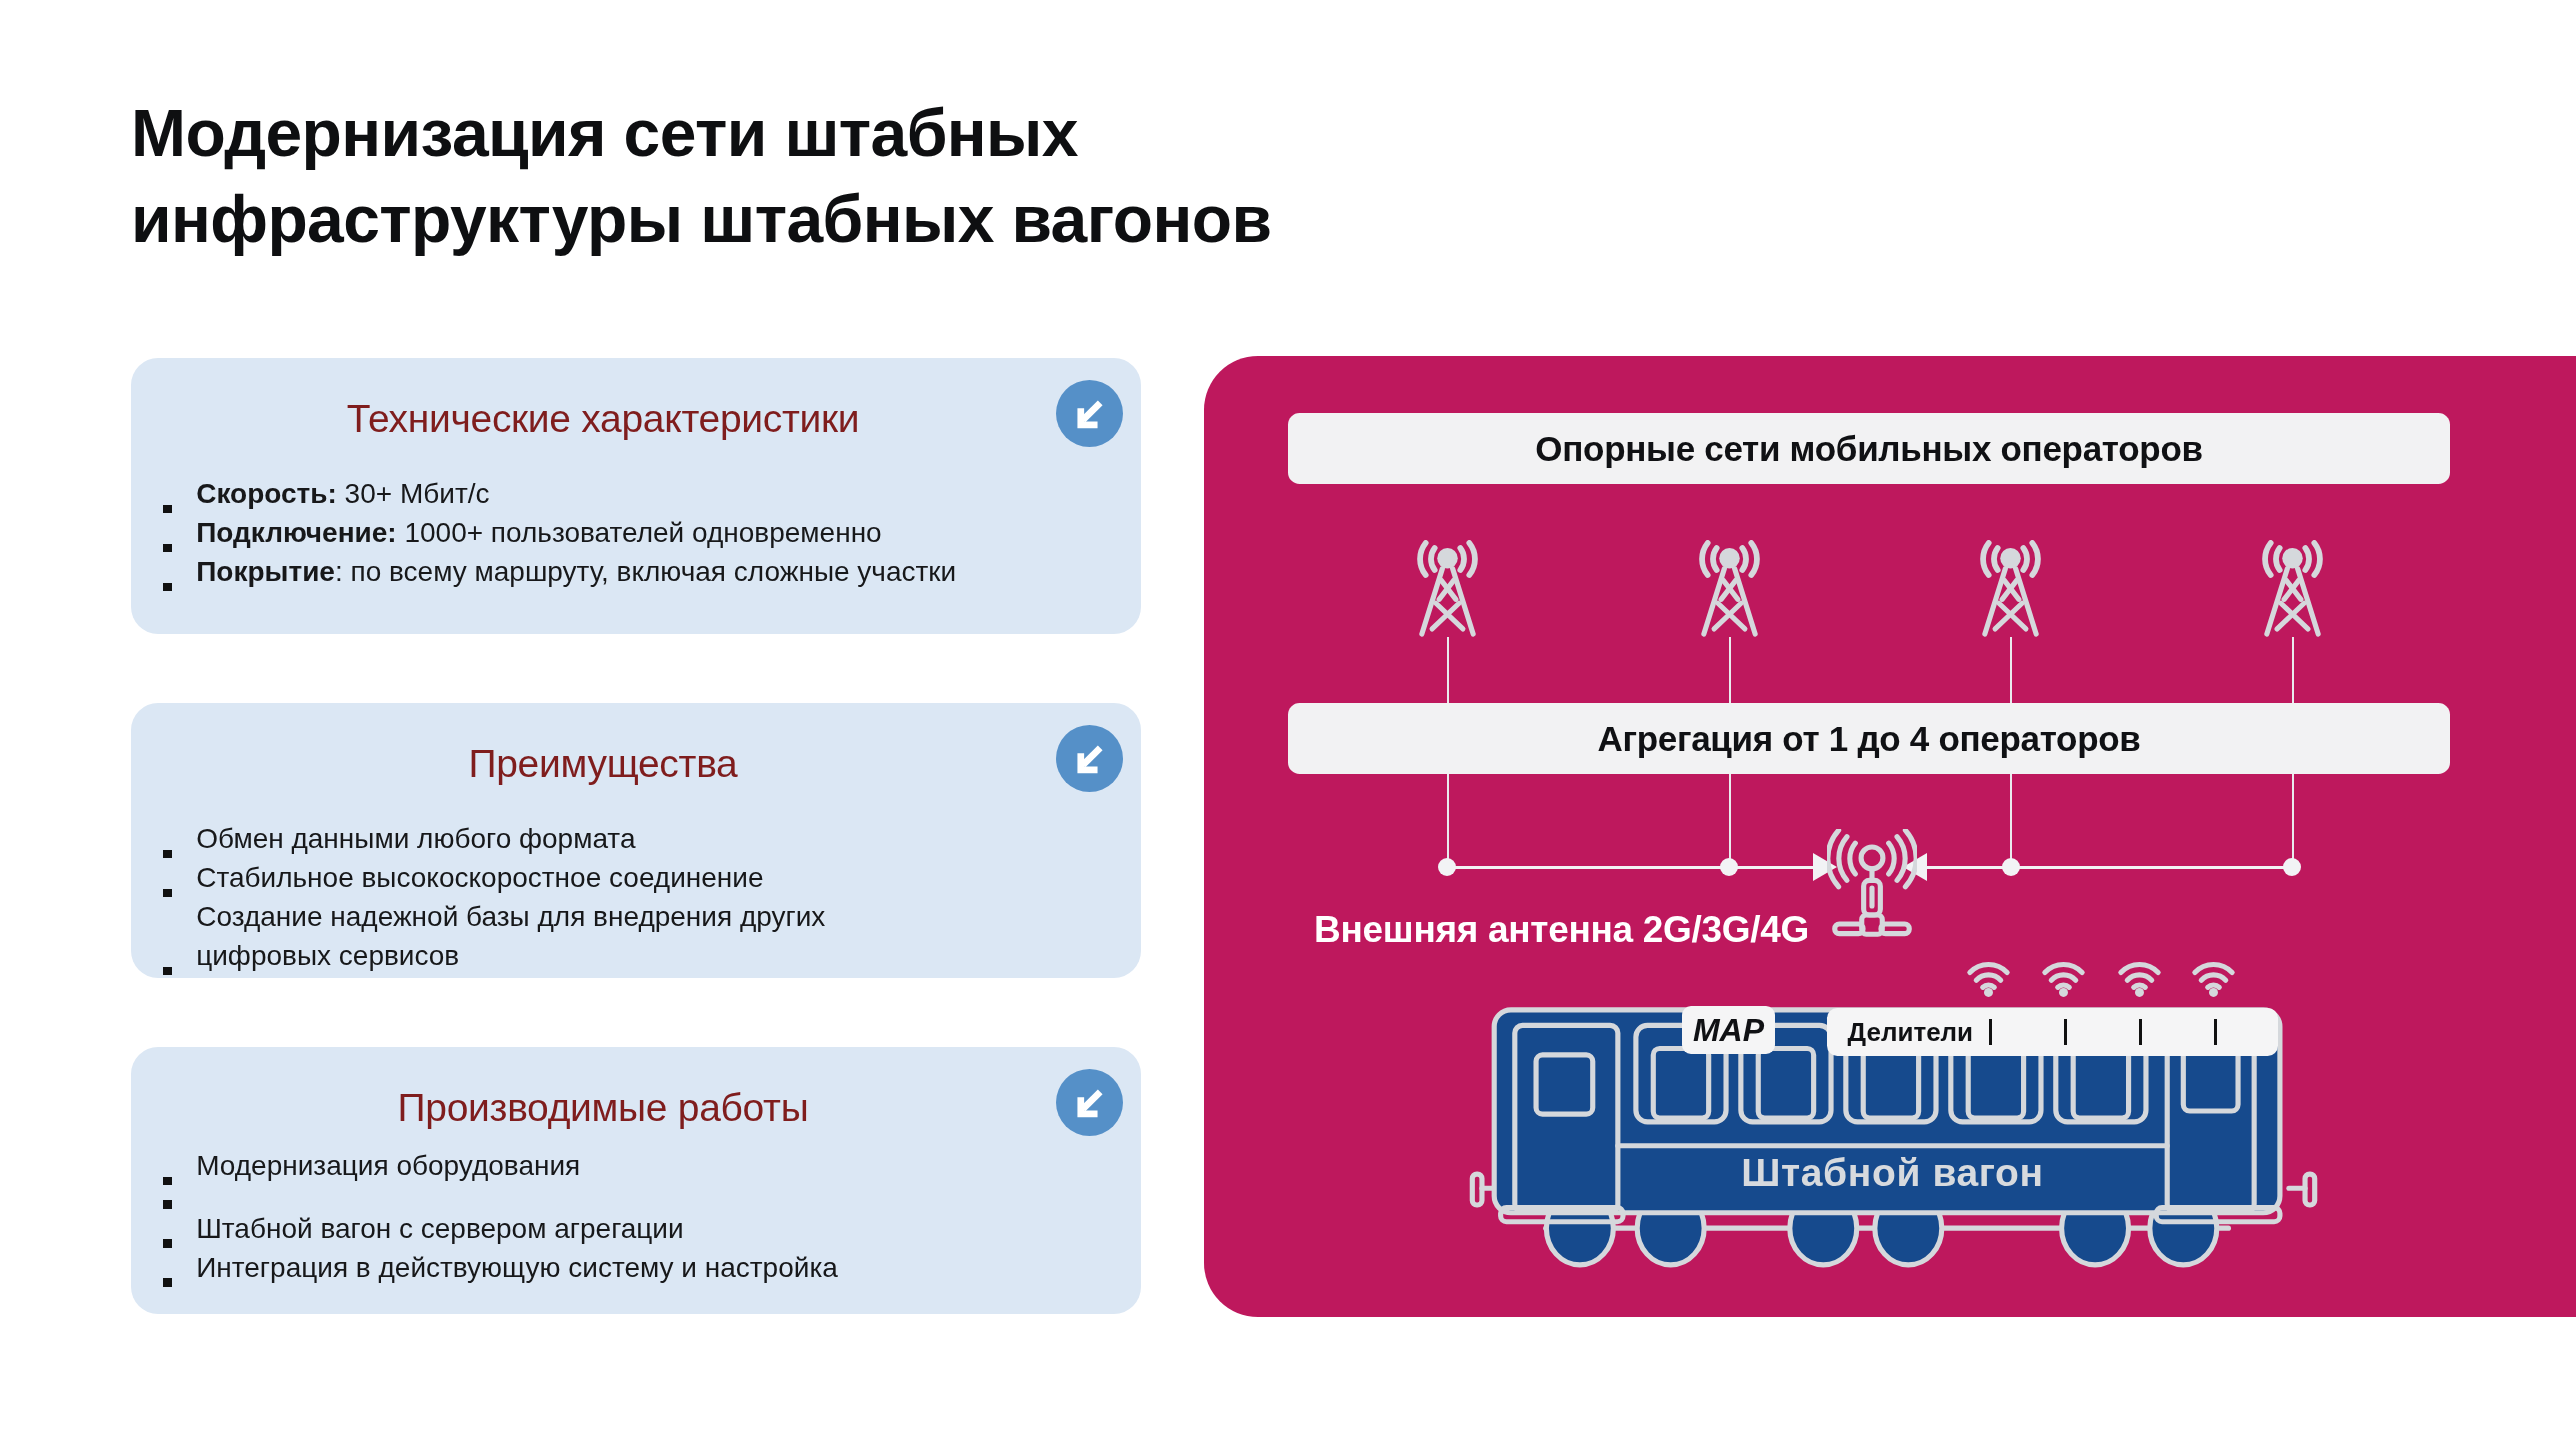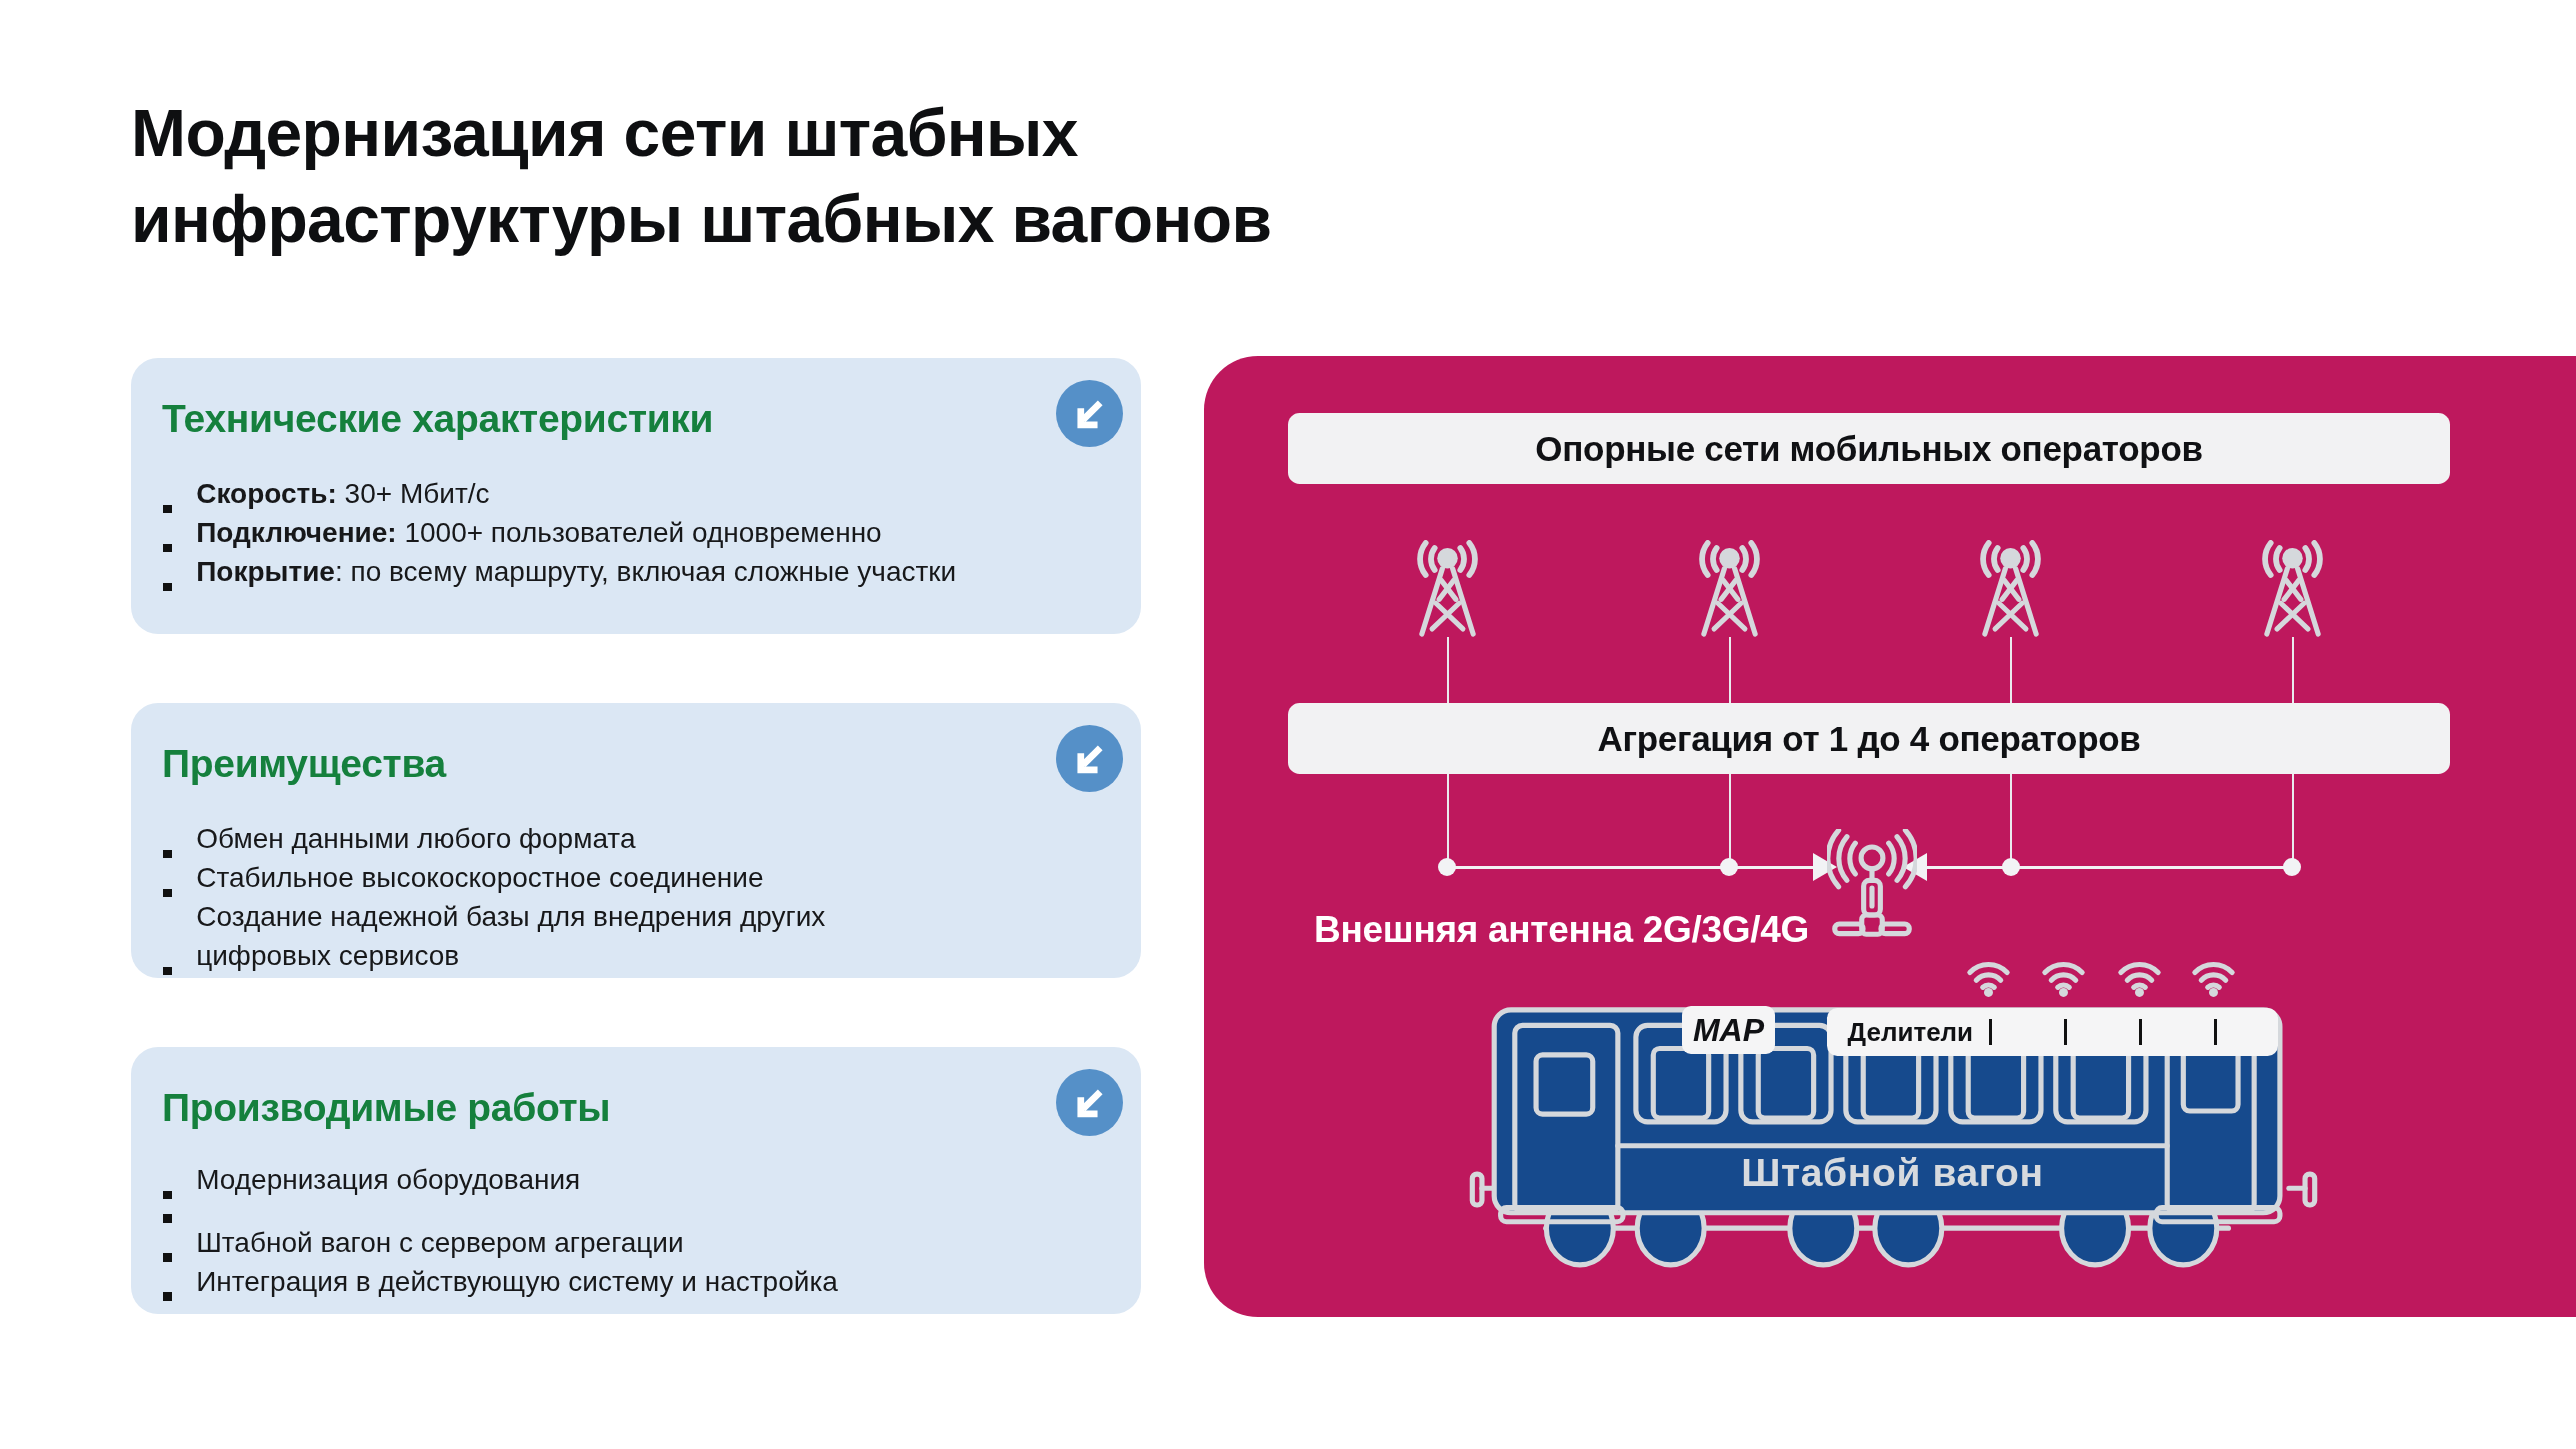--- a/index.html
+++ b/index.html
@@ -21,22 +21,22 @@
   
   .card{
     position:absolute;left:131px;width:1010px;
     background:#dbe7f4;border-radius:27px;
     box-sizing:border-box;padding:40px 97px 0 31px;
   }
   .card-1{top:358px;height:276px;}
   .card-2{top:703px;height:275px;}
   .card-3{top:1047px;height:267px;}
   .card h2{
-    margin:0;font-size:39px;font-weight:700;color:#15803d;
-    letter-spacing:-0.3px;line-height:1.1;white-space:nowrap;
+    margin:0;font-size:39px;font-weight:400;color:#7f1d1d;
+    letter-spacing:-0.3px;line-height:1.1;white-space:nowrap;text-align:center;
   }
   .bullets{margin-top:33px;}
   .bullet{
     display:flex;align-items:flex-end;
     font-size:28px;line-height:39px;color:#17181a;
   }
   .bullet .marker{
     flex:0 0 8.4px;width:8.4px;height:8.4px;background:#111;
     margin:15.5px 24.5px 0 1.3px;
   }
@@ -218,21 +218,21 @@
     </div>
   </div>
 
   <div class="card card-3">
     <h2>Производимые работы</h2>
     <button class="card-btn" title="">
       <svg viewBox="0 0 100 100" width="67" height="67">
           <use href="#def-arrow-dl"></use>
         </svg>
     </button>
-    <div class="bullets" style="margin-top:30px">
+    <div class="bullets" style="margin-top:16px">
       <div class="bullet">
         <span class="marker"></span>
         <span><span class="b-text">Модернизация оборудования</span></span>
       </div>
       <div class="bullet">
         <span class="marker"></span>
       </div>
       <div class="bullet">
         <span class="marker"></span>
         <span><span class="b-text">Штабной вагон с сервером агрегации</span></span>

